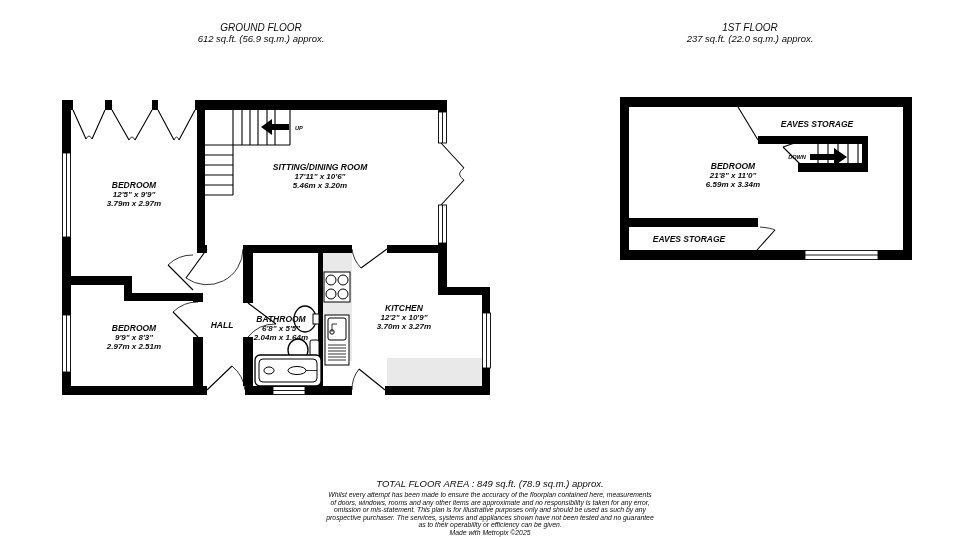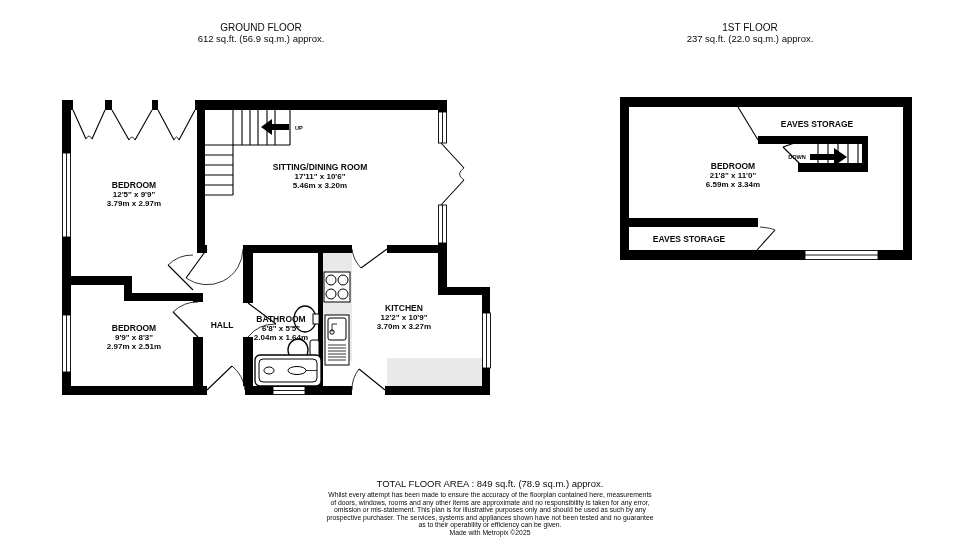--- a/index.html
+++ b/index.html
@@ -1,17 +1,17 @@
 <!DOCTYPE html>
 <html><head>
 <meta charset="utf-8">
 <style>
   html,body{margin:0;padding:0;background:#fff;}
   .page{position:relative;width:980px;height:537px;background:#fff;overflow:hidden;
-        font-family:"Liberation Sans", sans-serif;}
+        font-family:"Liberation Sans", sans-serif;font-style:italic;}
   svg{display:block;}
   text{fill:#0a0a0a;}
   .t-title{font-size:10px;}
   .t-area{font-size:9.5px;}
   .t-room{font-size:8.5px;font-weight:bold;}
   .t-dim{font-size:8px;font-weight:bold;}
   .t-small{font-size:5.6px;font-weight:bold;}
   .t-total{font-size:9.5px;}
   .t-disc{font-size:6.8px;}
   .wall{fill:#000;}

